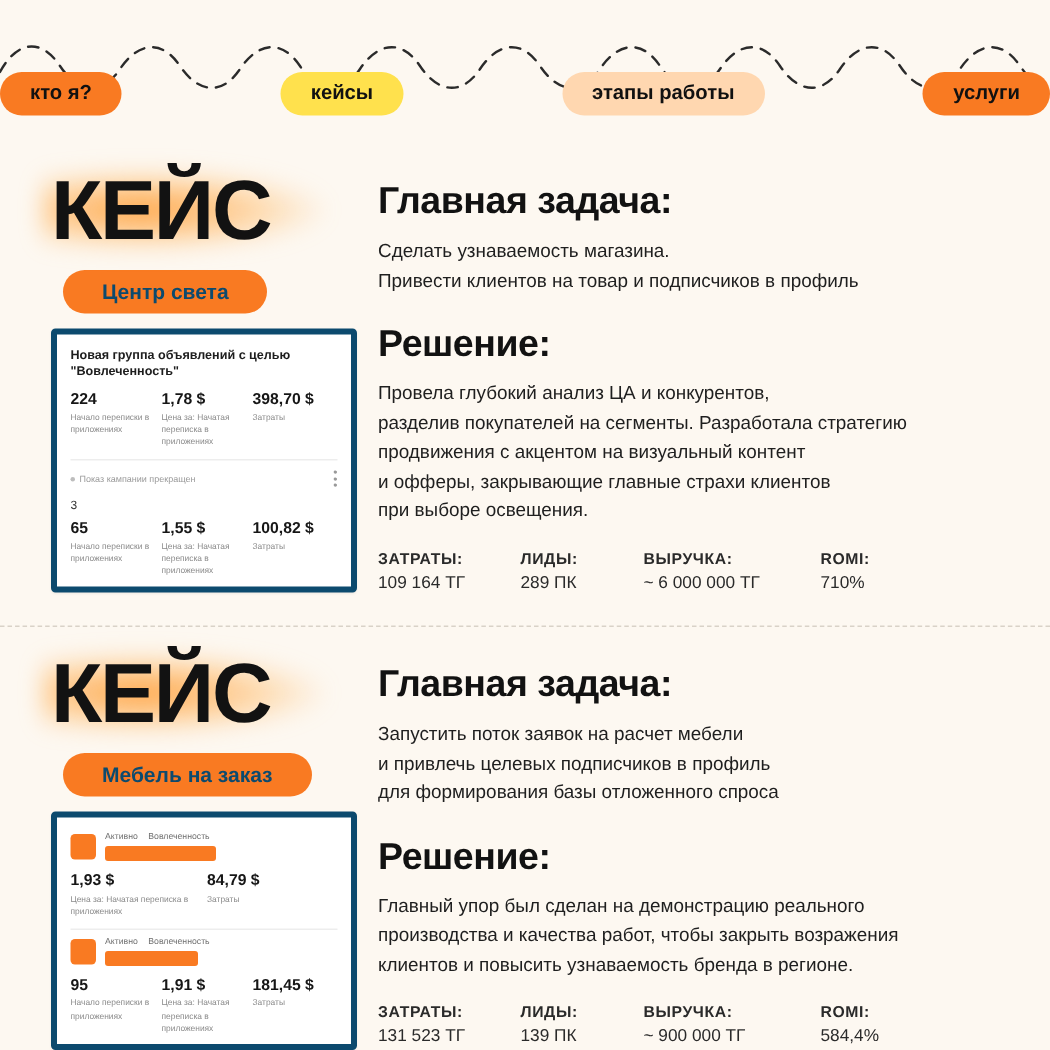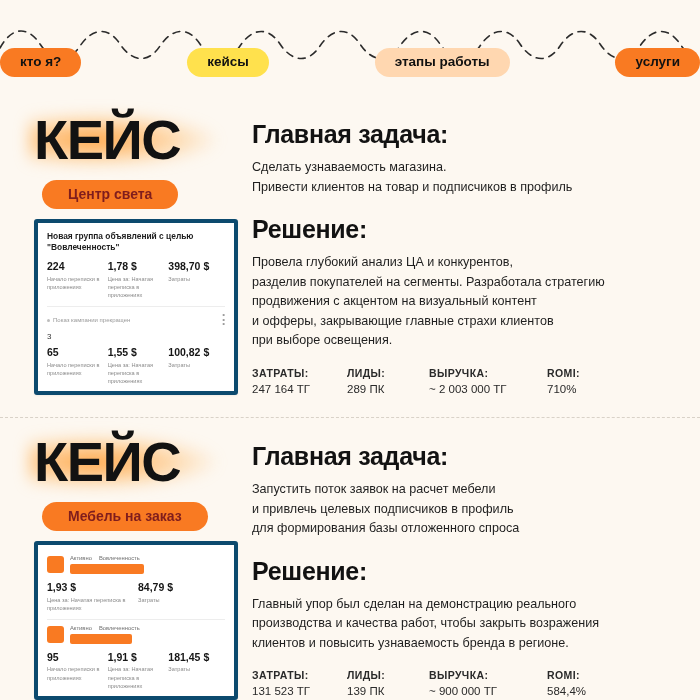--- a/index.html
+++ b/index.html
@@ -72,21 +72,21 @@
     padding-top: 6px;
     color: #121212;
   }
   .case-tag {
     display: inline-block;
     background: #f97a22;
     border-radius: 16px;
     padding: 6px 26px 7px;
     font-size: 14px;
     font-weight: 700;
-    color: #7f1d1d;
+    color: #0c4a6e;
     margin: 2px 0 10px 8px;
   }
 
   
   .shot {
     background: #ffffff;
     border: 4px solid #0c4a6e;
     border-radius: 3px;
     width: 204px;
     padding: 8px 9px 6px;
@@ -299,29 +299,29 @@
       <span>Провела глубокий анализ ЦА и конкурентов,</span><br>
       <span>разделив покупателей на сегменты. Разработала стратегию</span><br>
       <span>продвижения с акцентом на визуальный контент</span><br>
       <span>и офферы, закрывающие главные страхи клиентов</span><br>
       <span>при выборе освещения.</span>
     </p>
 
     <div class="stats">
       <div class="stat">
         <div class="k">ЗАТРАТЫ:</div>
-        <div class="val">247 164 ТГ</div>
+        <div class="val">109 164 ТГ</div>
       </div>
       <div class="stat">
         <div class="k">ЛИДЫ:</div>
         <div class="val">289 ПК</div>
       </div>
       <div class="stat">
         <div class="k">ВЫРУЧКА:</div>
-        <div class="val">~ 2 003 000  ТГ</div>
+        <div class="val">~ 6 000 000  ТГ</div>
       </div>
       <div class="stat">
         <div class="k">ROMI:</div>
         <div class="val">710%</div>
       </div>
     </div>
   </div>
 </div>
 
 <div class="divider"></div>

